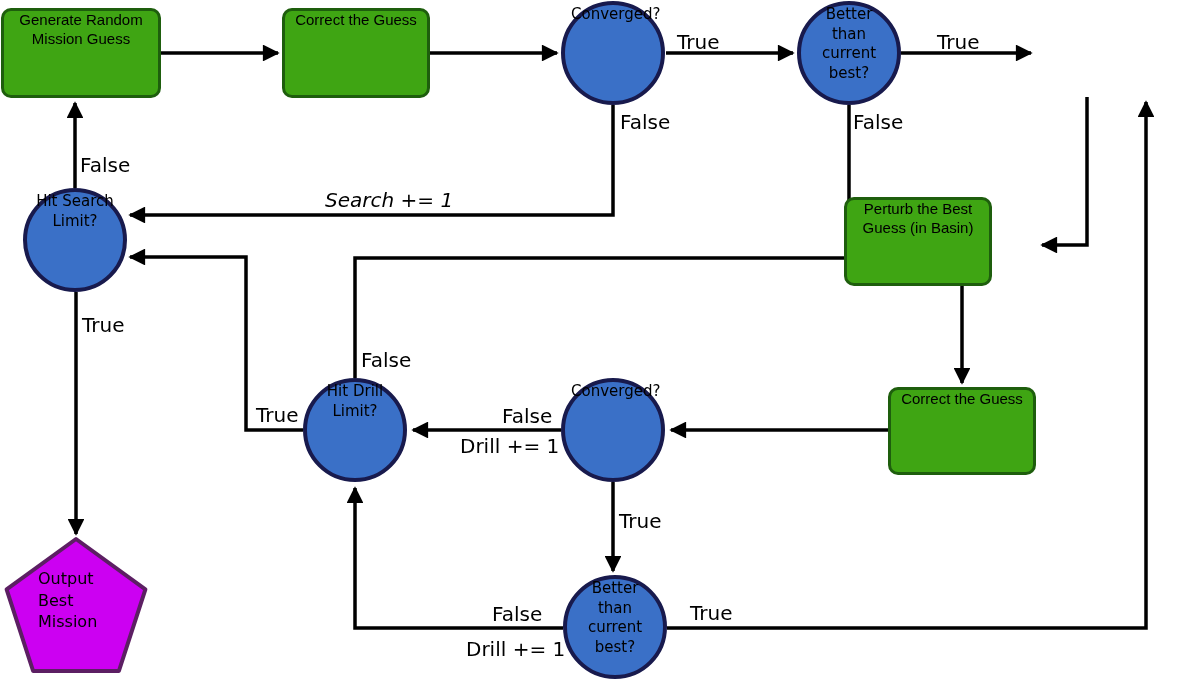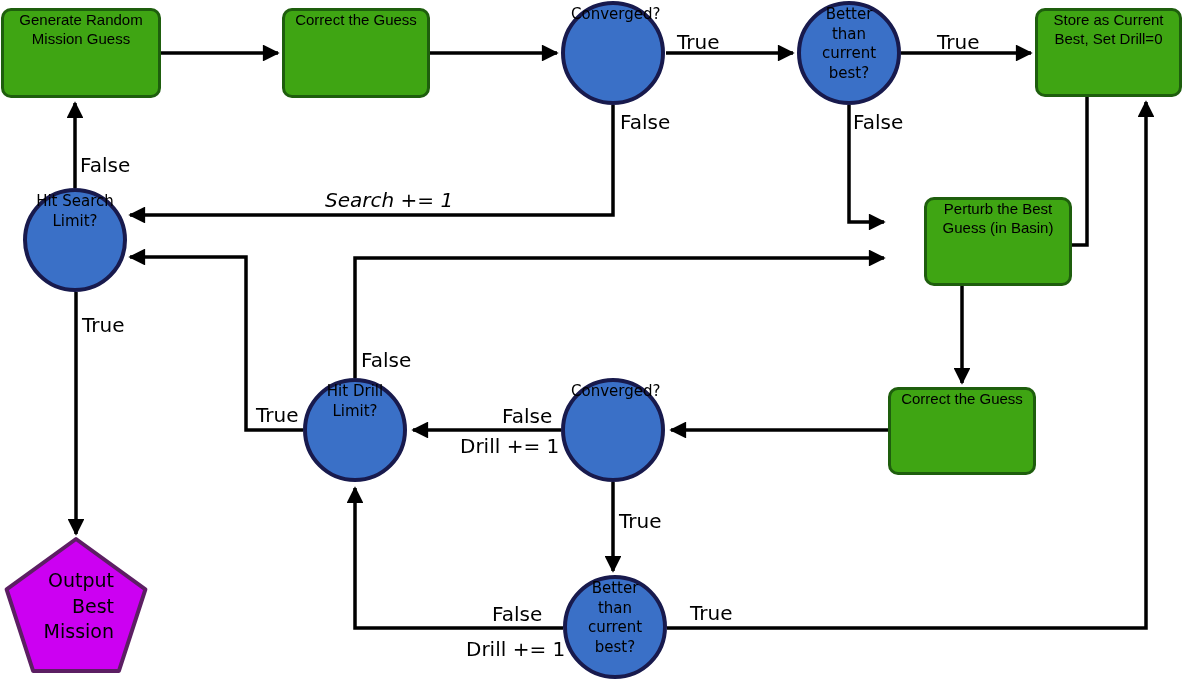--- a/index.html
+++ b/index.html
@@ -30,22 +30,22 @@
     background:#3a70c7;
     border:4px solid #181a4d;
     border-radius:50%;
     width:104px;height:104px;
     font-size:15px;line-height:1.3;
   }
   .decision .inner{max-width:84px;}
   .decision .inner.narrow{max-width:60px;}
   .terminal-text{
     position:absolute;
-    text-align:right;
-    font-size:19px;line-height:1.35;
+    text-align:left;
+    font-size:16px;line-height:1.35;
   }
   .edge-label{
     position:absolute;
     font-size:20px;
     white-space:nowrap;
   }
 </style>
 </head>
 <body>
 
@@ -80,25 +80,22 @@
   </svg>
 
   <div class="node process" style="left:1px;top:8px;width:160px;height:90px;">
     <span>Generate Random Mission Guess</span>
   </div>
 
   <div class="node process" style="left:282px;top:8px;width:148px;height:90px;">
     <span>Correct the Guess</span>
   </div>
 
-  <div class="node process" style="left:1035px;top:8px;width:147px;height:89px;">
-    <span>Store as Current Best, Set Drill=0</span>
-  </div>
 
-  <div class="node process" style="left:924px;top:197px;width:148px;height:89px;">
+  <div class="node process" style="left:844px;top:197px;width:148px;height:89px;">
     <span>Perturb the Best Guess (in Basin)</span>
   </div>
 
   <div class="node process" style="left:888px;top:387px;width:148px;height:88px;">
     <span>Correct the Guess</span>
   </div>
 
   <div class="node decision" style="left:561px;top:1px;">
     <span class="inner">Converged?</span>
   </div>

